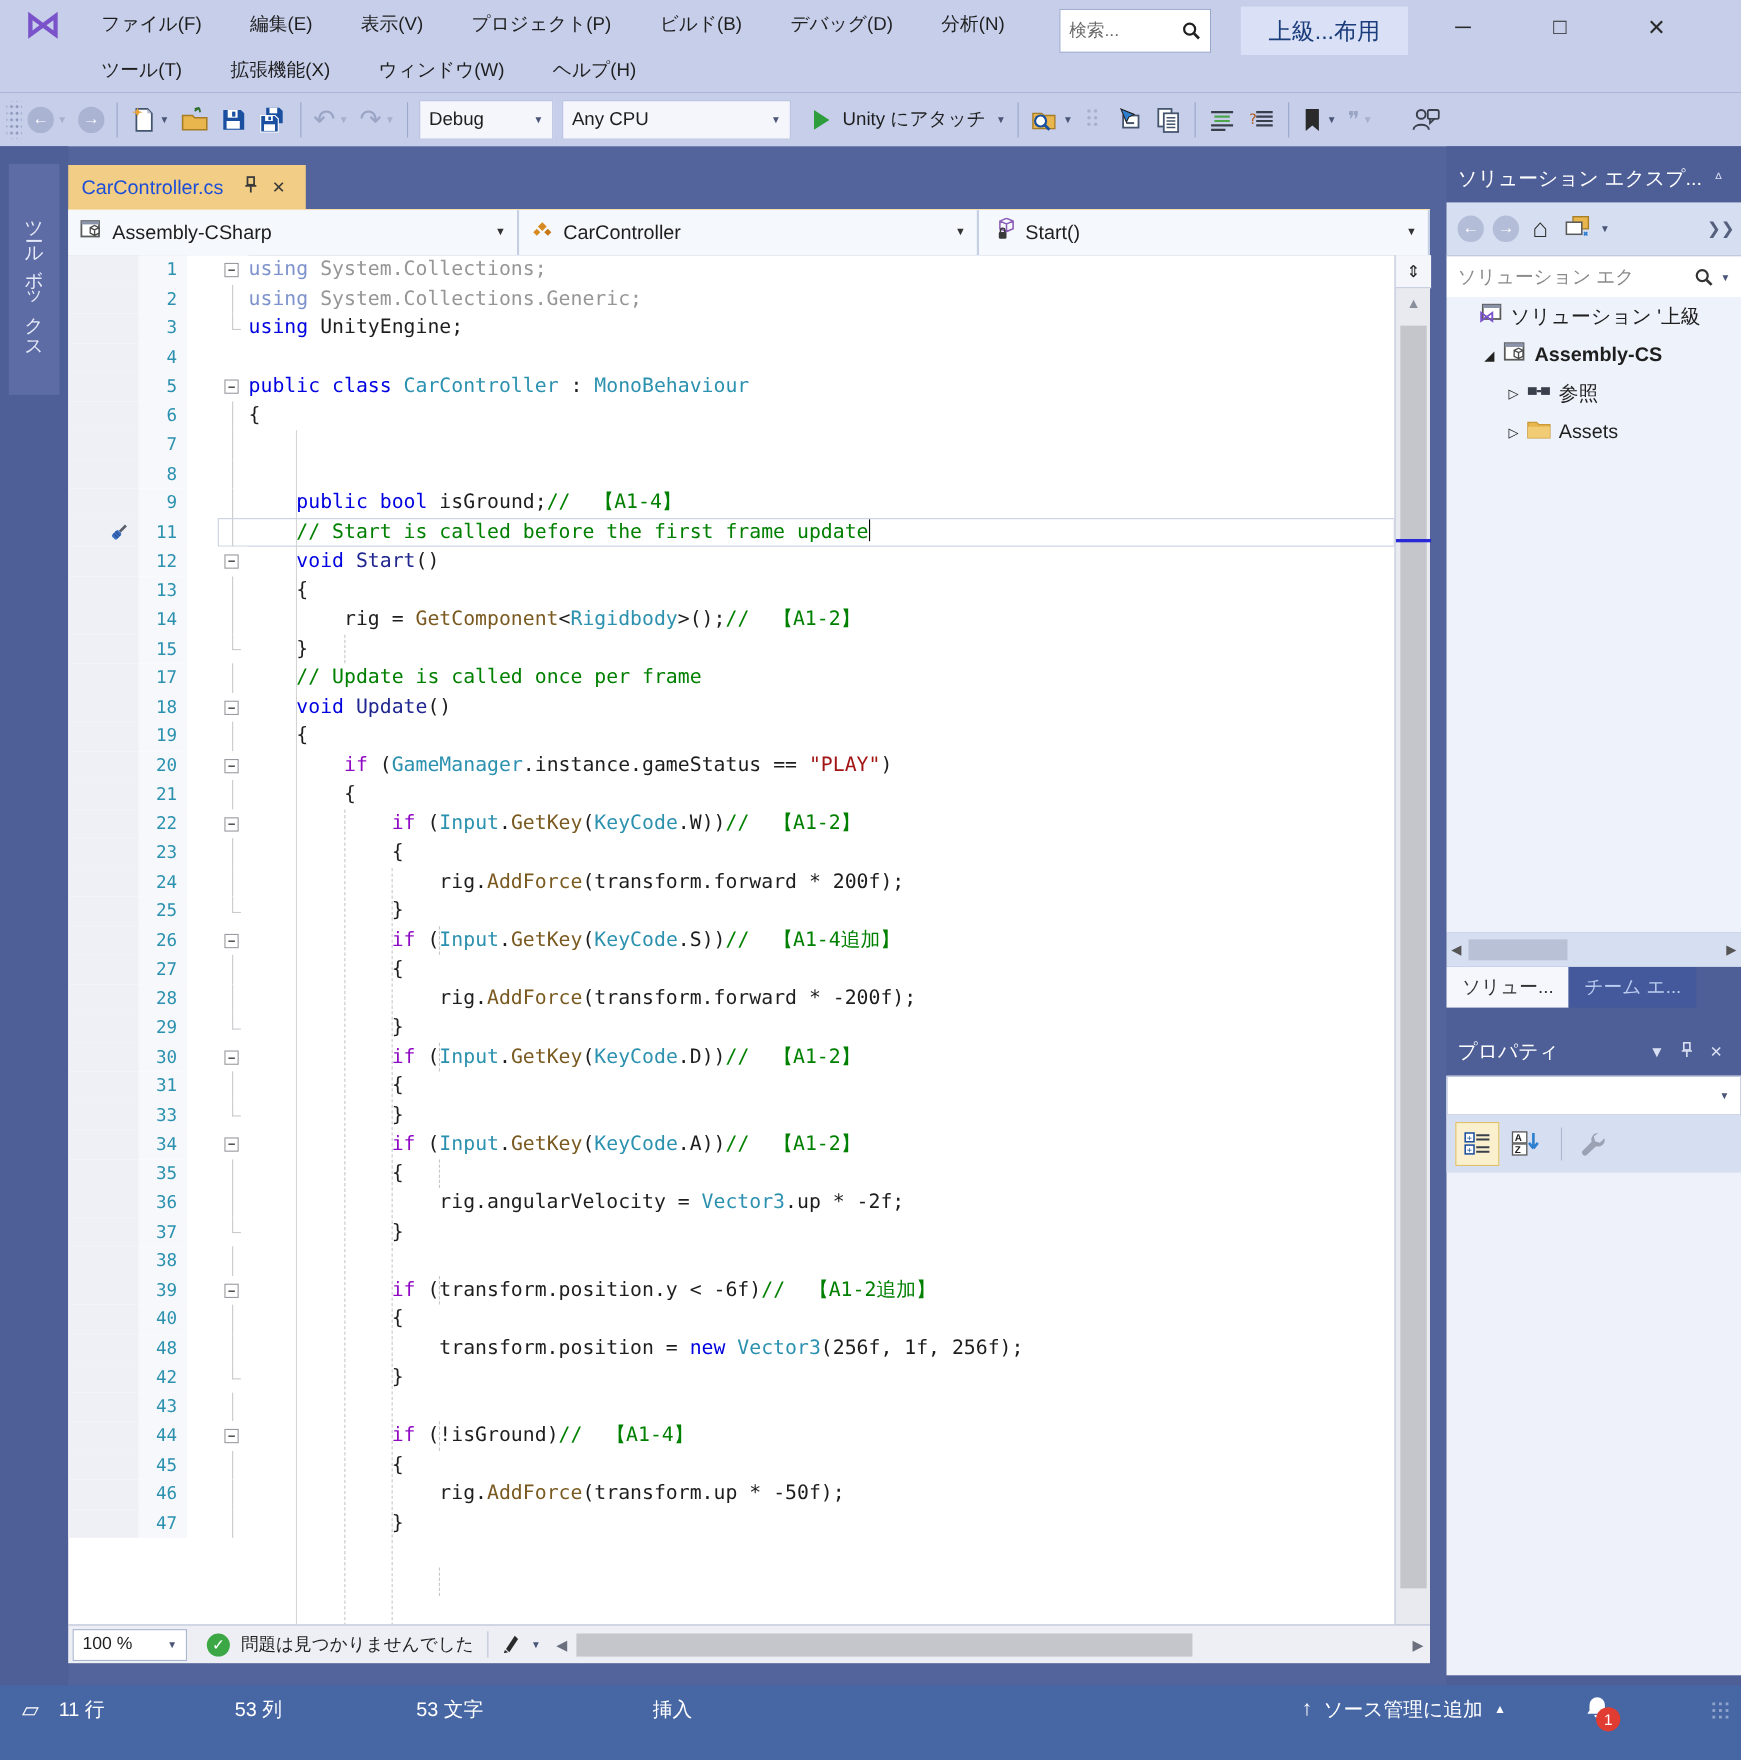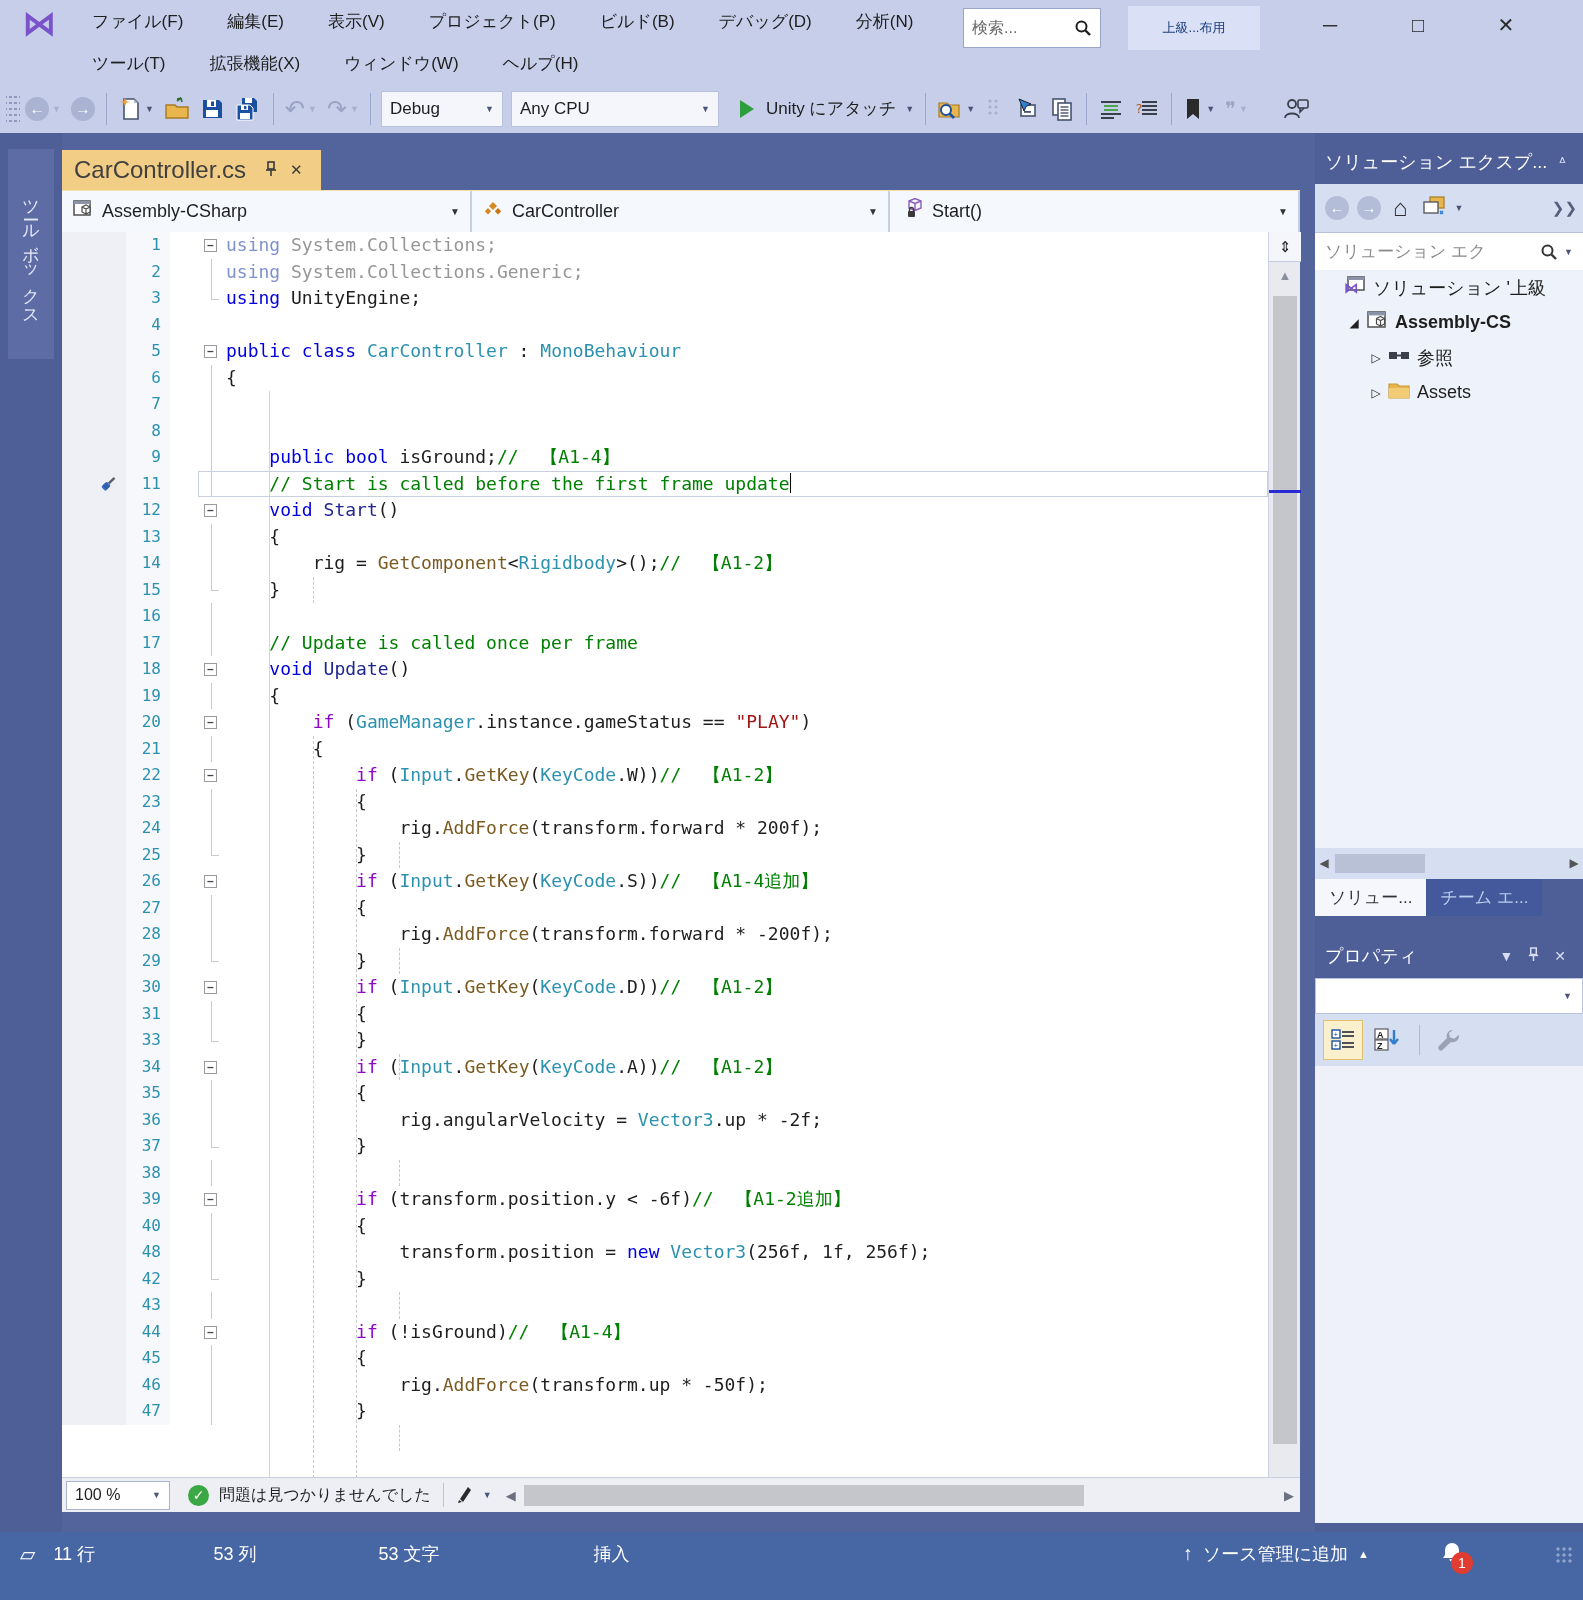--- a/index.html
+++ b/index.html
@@ -9,22 +9,22 @@
 
   
   #titlebar{position:absolute;left:0;top:0;width:1583px;height:84px;background:#C6CEEA;}
   .menurow{position:absolute;left:70px;display:flex;align-items:center;height:42px;}
   .menurow.r1{top:0;}
   .menurow.r2{top:42px;}
   .menuitem{padding:0 22px;font-size:17px;color:#1e1e1e;white-space:nowrap;cursor:default;}
   #vslogo{position:absolute;left:16px;top:4px;width:46px;height:40px;color:#7A52C9;font-size:34px;line-height:38px;text-align:center;font-weight:bold;}
   #qsearch{position:absolute;left:963px;top:8px;width:138px;height:40px;background:#fff;border:1px solid #98A6CC;display:flex;align-items:center;padding:0 8px;}
   #qsearch .ph{flex:1;font-size:16px;color:#6a6a6a;}
-  #deploybtn{position:absolute;left:1128px;top:6px;width:132px;height:44px;background:#DAE1F7;color:#1B3C7A;
-             font-size:13px;display:flex;align-items:center;justify-content:center;}
+  #deploybtn{position:absolute;left:1128px;top:6px;width:152px;height:44px;background:#DAE1F7;color:#1B3C7A;
+             font-size:21px;display:flex;align-items:center;justify-content:center;}
   .winbtn{position:absolute;top:0;width:64px;height:50px;display:flex;align-items:center;justify-content:center;font-size:20px;color:#2a2a2a;}
   #btn-min{left:1298px;} #btn-max{left:1386px;} #btn-close{left:1474px;}
 
   
   #toolbar{position:absolute;left:0;top:84px;width:1583px;height:49px;background:#C6CEEA;display:flex;align-items:center;}
   .tsep{width:1px;height:32px;background:#9AA6CB;margin:0 6px;flex:none;}
   .tbtn{height:34px;display:flex;align-items:center;justify-content:center;padding:0 5px;flex:none;font-size:17px;}
   .dis{color:#9AA4C4;}
   .darr{font-size:9px;color:#4a5578;margin-left:3px;}
   .darr.dis{color:#A7B0CC;}
@@ -37,21 +37,21 @@
 
   
   #toolboxstrip{position:absolute;left:0;top:133px;width:62px;height:1399px;background:#4E5E96;}
   #toolboxtab{position:absolute;left:8px;top:16px;width:46px;height:210px;background:#5D6CA5;display:flex;align-items:center;justify-content:center;}
   #toolboxtab span{writing-mode:vertical-rl;font-size:17px;color:#E6EAF8;letter-spacing:2px;}
 
   
   #editor{position:absolute;left:62px;top:133px;width:1238px;height:1379px;}
   #tabwell{position:absolute;left:0;top:0;width:100%;height:57px;background:transparent;}
   #filetab{position:absolute;left:0;top:17px;height:40px;background:#F2CD85;display:flex;align-items:center;padding:0 12px;}
-  #filetab .t{font-size:24px;color:#404040;margin-right:12px;}
+  #filetab .t{font-size:18px;color:#1d4ed8;margin-right:12px;}
   #filetab .pin,#filetab .x{font-size:15px;color:#3a3a3a;padding:0 6px;}
   #navbar{position:absolute;left:0;top:57px;width:100%;height:42px;background:#E3E9F5;border-top:1px solid #F5E0B0;display:flex;}
   .navdrop{height:100%;background:#F5F8FD;border-right:2px solid #C6D0E4;display:flex;align-items:center;padding:0 10px;font-size:18px;}
   .navdrop .lbl{flex:1;padding:0 8px;white-space:nowrap;overflow:hidden;}
   .navdrop .da{font-size:10px;color:#333;}
   #nd0{width:410px;} #nd1{width:418px;} #nd2{flex:1;}
 
   
   #code{position:absolute;left:0;top:99px;width:1206px;height:1245px;background:#fff;overflow:hidden;}
   #rows{position:relative;width:100%;height:100%;}
@@ -513,29 +513,20 @@
           </div>
           <div class="row">
             <span class="gl"></span>
             <span class="ln">15</span>
             <span class="sel"></span>
             <span class="fold end">
               <span class="vl"></span>
               <span class="hl"></span>
             </span>
             <span class="txt"><span class="t-p">    }</span></span>
-          </div>
-          <div class="row">
-            <span class="gl"></span>
-            <span class="ln">16</span>
-            <span class="sel"></span>
-            <span class="fold">
-              <span class="vl"></span>
-            </span>
-            <span class="txt"></span>
           </div>
           <div class="row">
             <span class="gl"></span>
             <span class="ln">17</span>
             <span class="sel"></span>
             <span class="fold">
               <span class="vl"></span>
             </span>
             <span class="txt"><span class="t-p">    </span><span class="t-c">// Update is called once per frame</span></span>
           </div>

